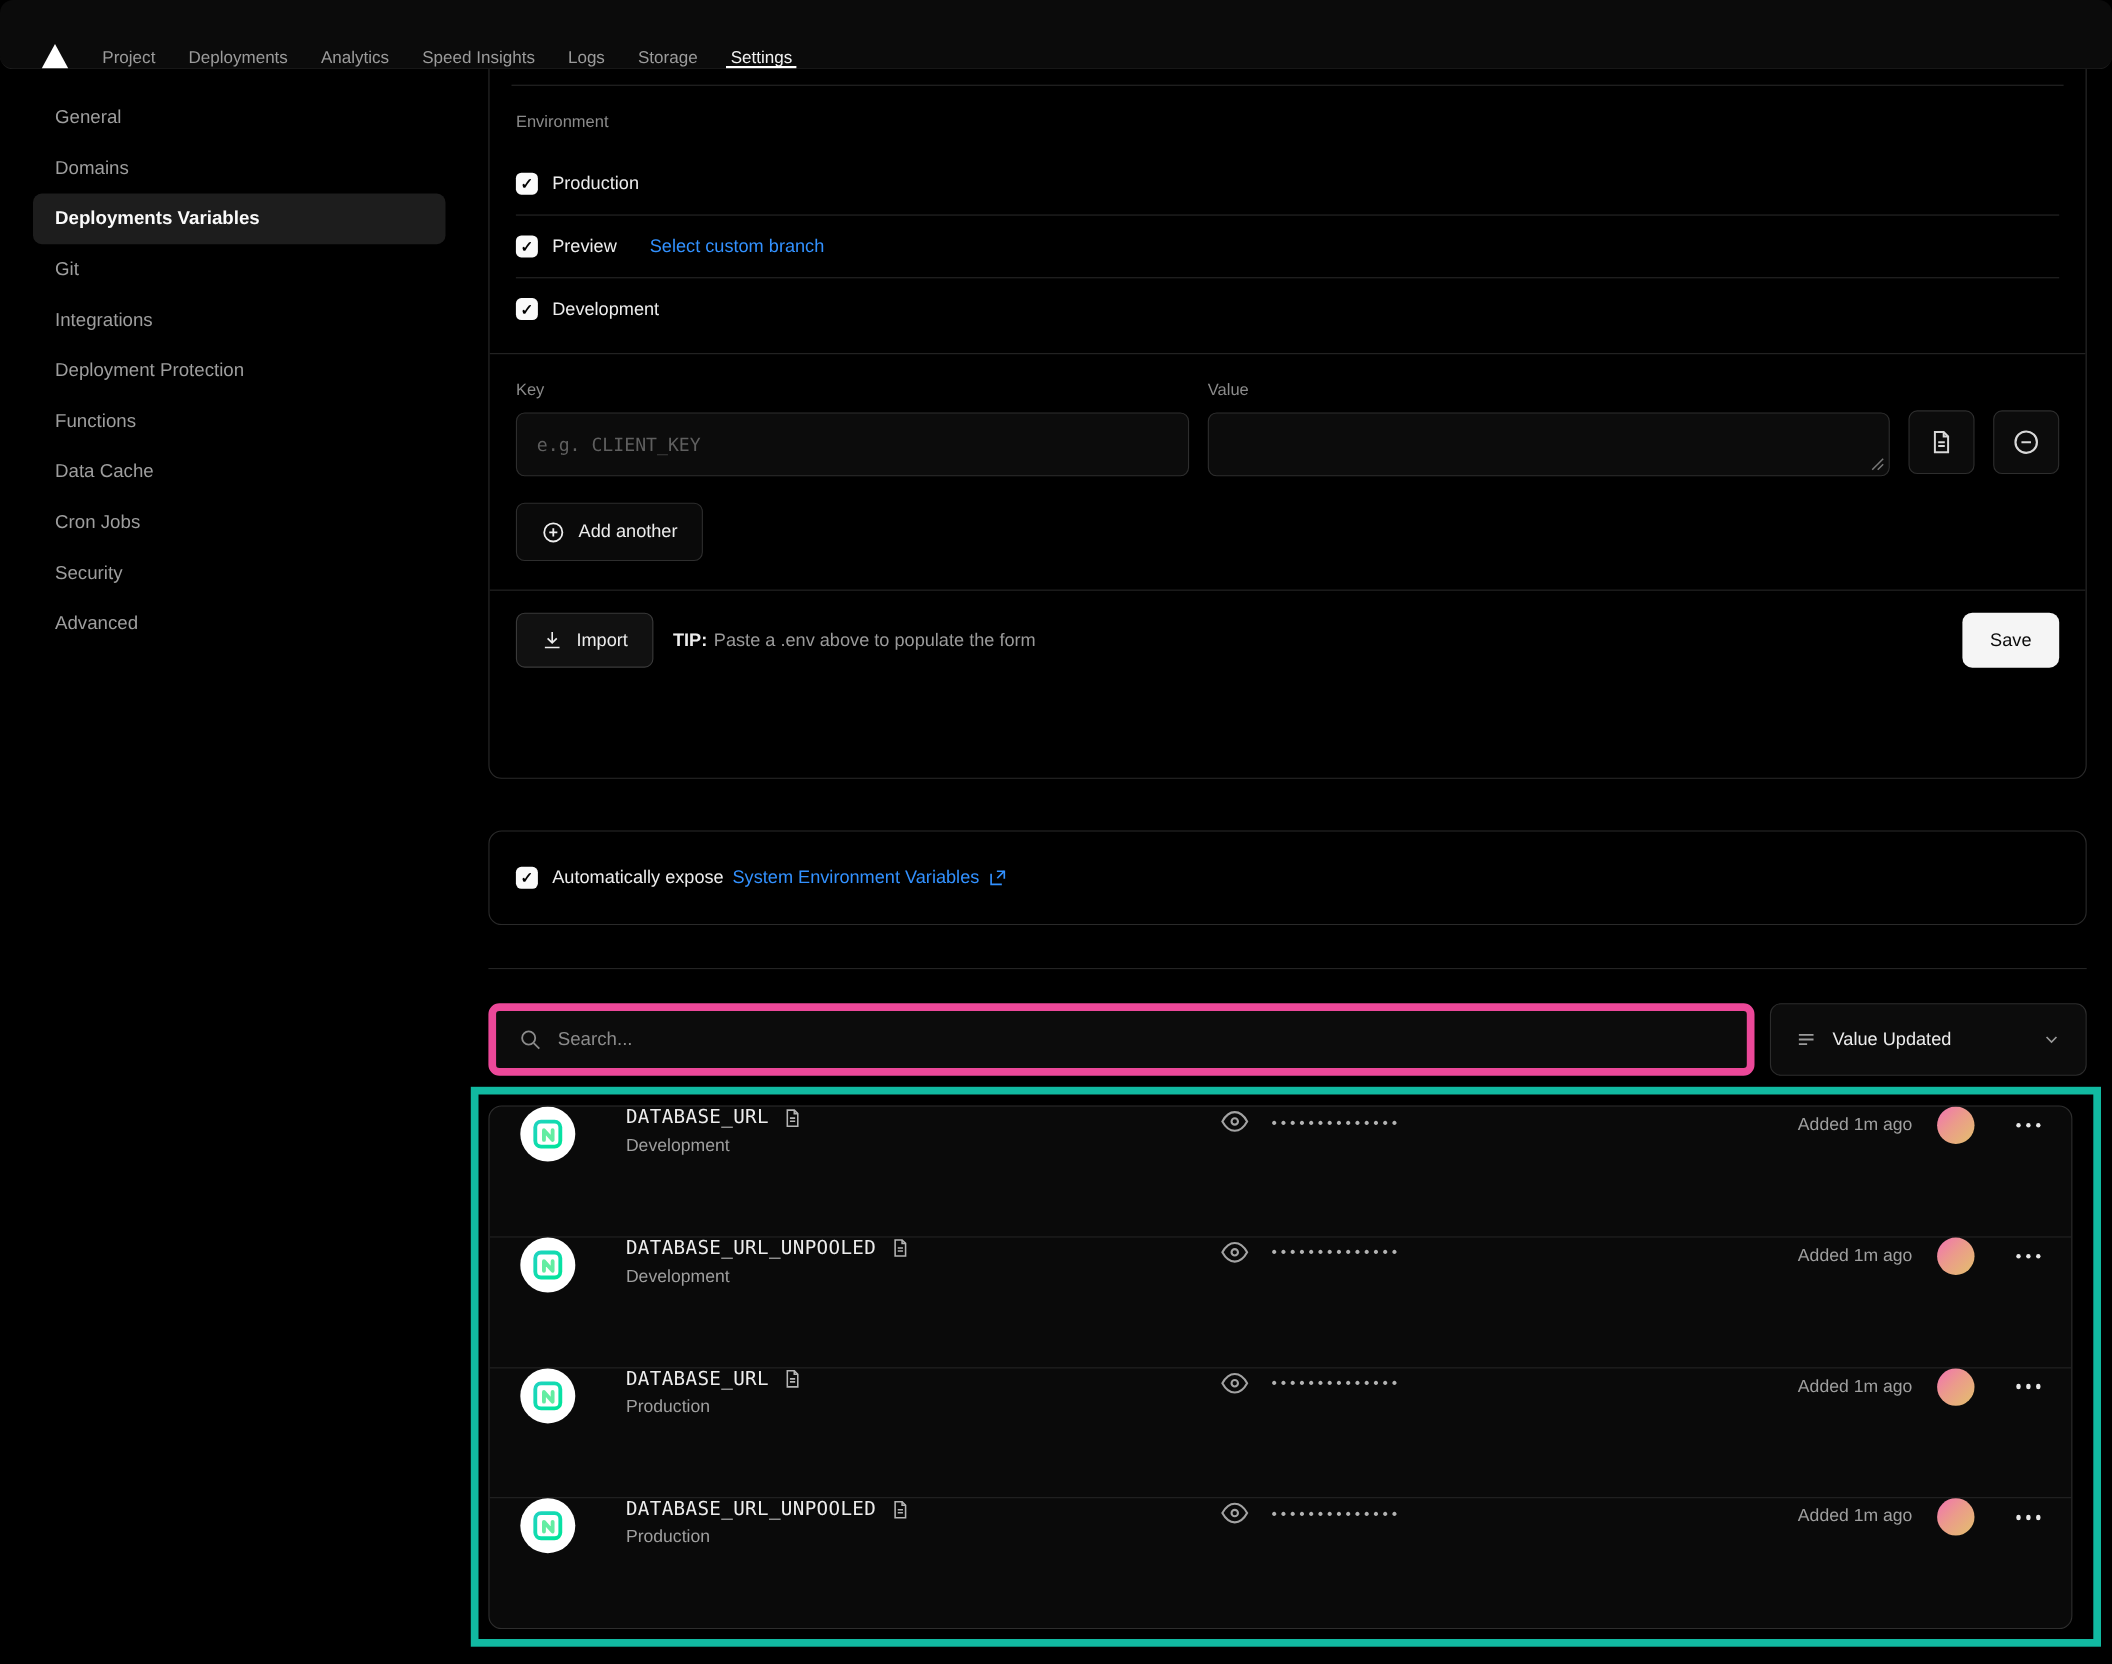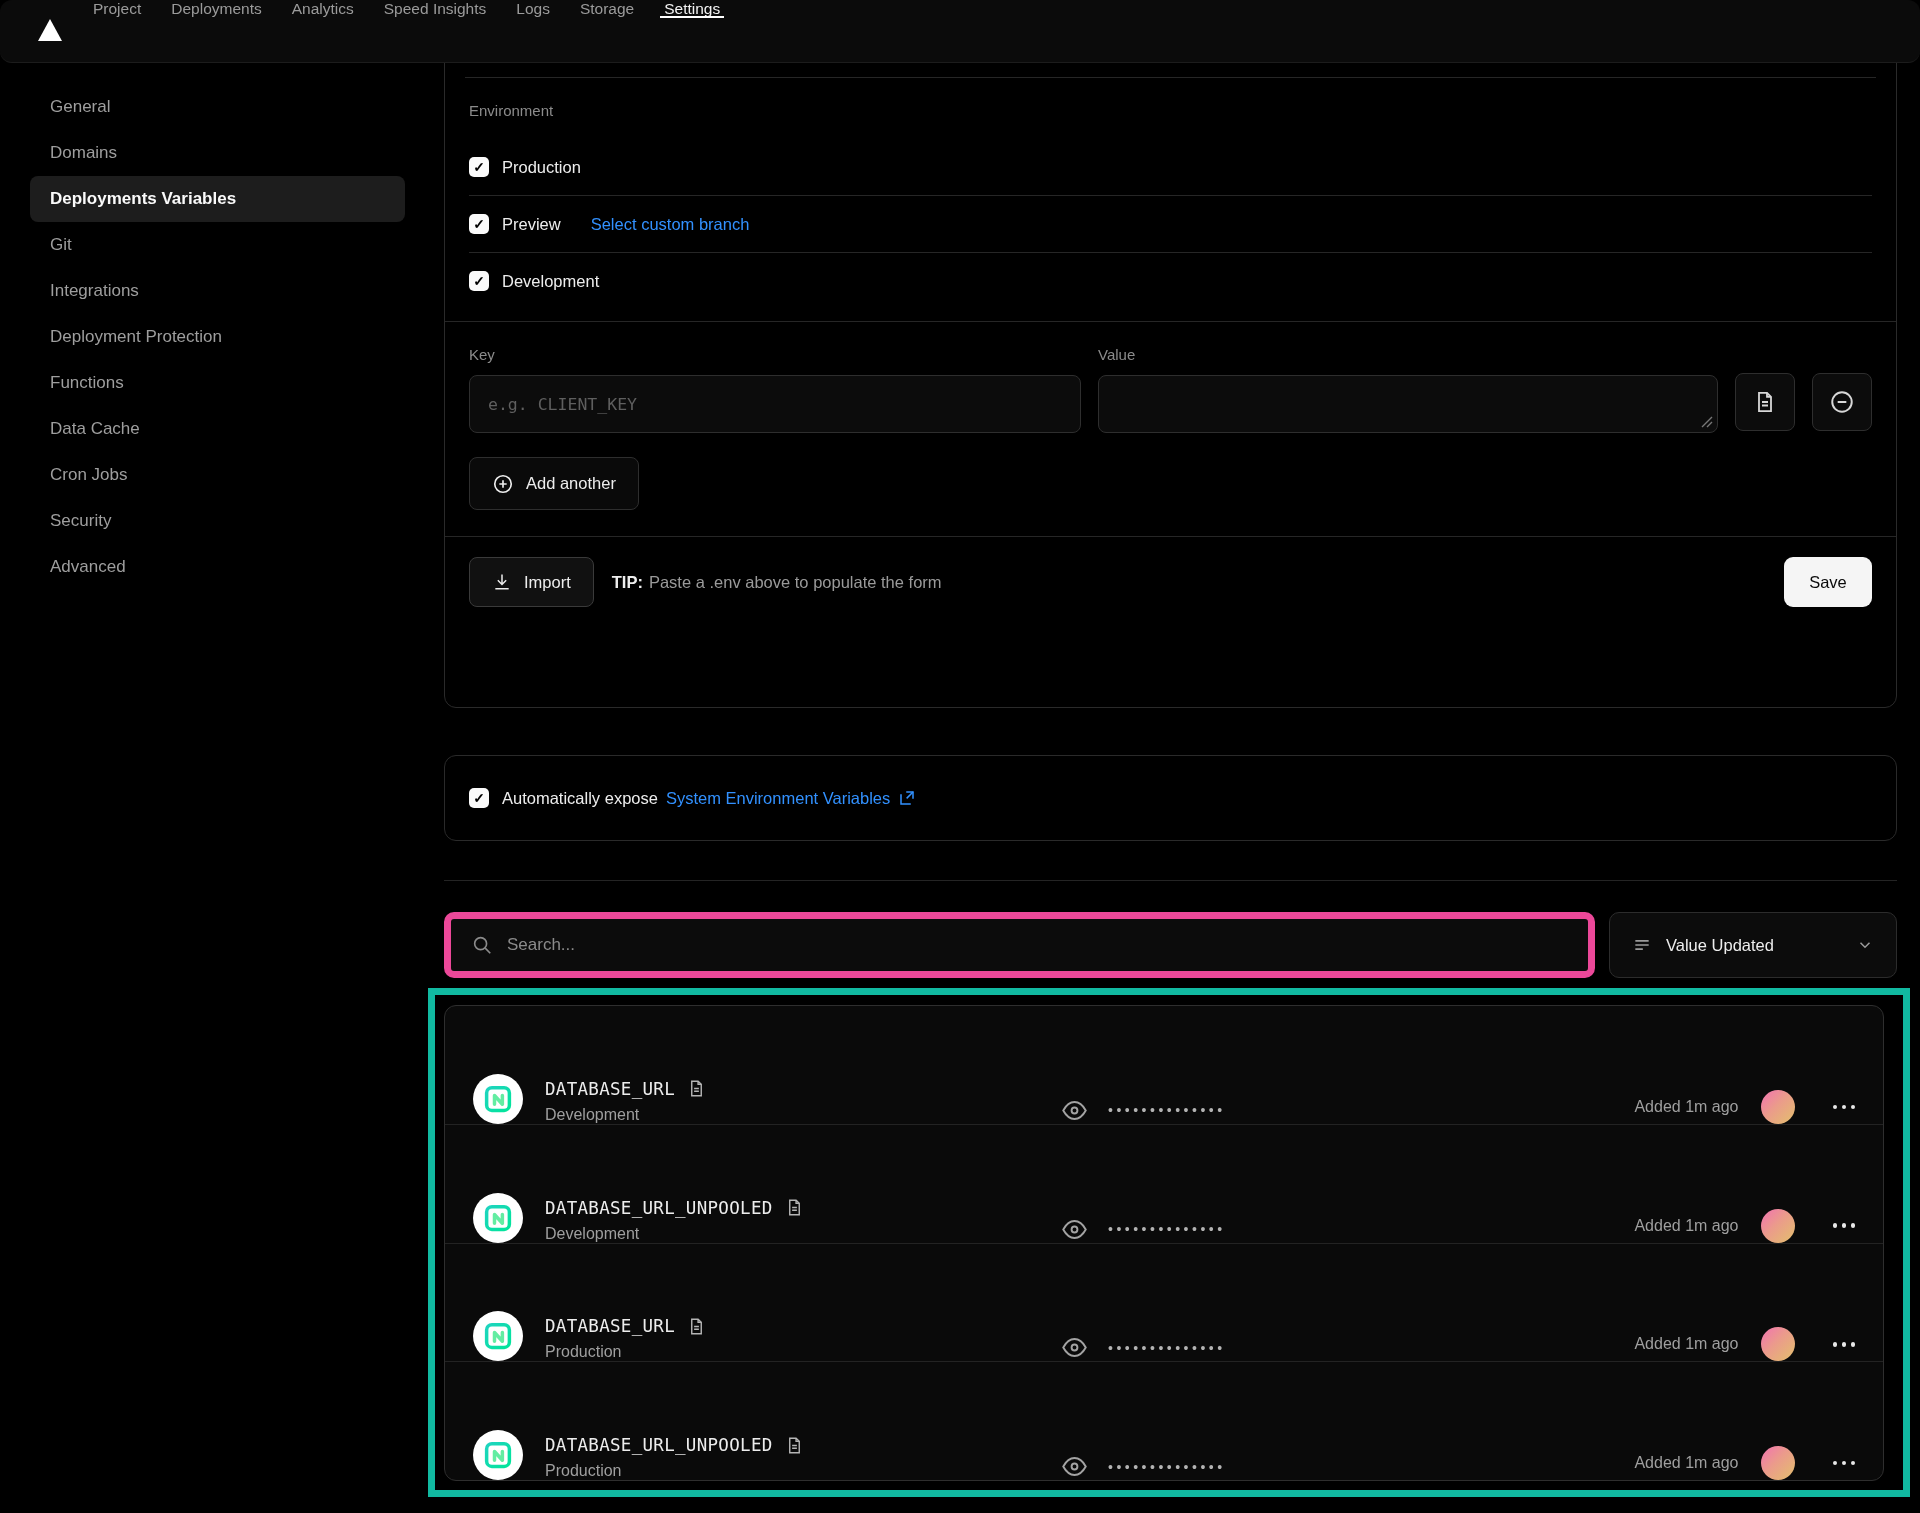--- a/index.html
+++ b/index.html
@@ -3,21 +3,21 @@
 <meta charset="utf-8">
 <style>
   * { margin:0; padding:0; box-sizing:border-box; }
   html,body { background:#000; }
   body { width:1920px; height:1513px; position:relative; overflow:hidden;
          font-family:"Liberation Sans", sans-serif; color:#ededed; }
 
   
   .nav { position:absolute; top:0; left:0; width:1920px; height:63px;
          background:#0b0b0b; border-bottom:1px solid rgba(255,255,255,0.07);
-         display:flex; align-items:flex-start; z-index:50;border-radius:12px; }
+         display:flex; align-items:flex-end; z-index:50;border-radius:12px; }
   .nav-logo { width:24px; height:22px; margin:19px 16px 0 38px;
               border-left:12px solid transparent; border-right:12px solid transparent;
               border-bottom:22px solid #fff; }
   .nav-item { position:relative; display:flex; align-items:center;
               padding:0 15px; font-size:15.5px; color:#9b9b9b; cursor:pointer; }
   .nav-item.active { color:#f2f2f2; }
   .nav-item.active::after { content:""; position:absolute; left:11px; right:11px;
               bottom:0; height:2.5px; background:#fff; }
 
   
@@ -100,21 +100,21 @@
   .dd-env { width:378px; }
   .dd-sort { width:288px; }
   .dd-chevron { margin-left:auto; color:#9b9b9b; }
 
   
   .highlight { position:absolute; left:-16px; top:988px; width:1482px; height:509px;
                border:7px solid #11b9a1; }
   .list-card { position:absolute; left:0; top:1005px; width:1440px; height:476px;
                background:#0a0a0a; border:1px solid #2e2e2e; border-radius:12px;
                display:flex; flex-direction:column; overflow:hidden; }
-  .var-row { flex:1; display:flex; align-items:flex-end; padding:0 28px; }
+  .var-row { flex:1; display:flex; align-items:flex-start; padding:0 28px;gap:24px; }
   .var-row + .var-row { border-top:1px solid #232323; }
   .neon-avatar { width:50px; height:50px; border-radius:50%; background:#fff;
                display:flex; align-items:center; justify-content:center; flex:0 0 auto; }
   .name-block { margin-left:22px; width:516px; }
   .name-line { display:flex; align-items:center; gap:12px; }
   .var-name { font-family:"DejaVu Sans Mono", monospace; font-size:17.5px;
               color:#ededed; letter-spacing:0.3px; }
   .file-ic { color:#b5b5b5; display:flex; }
   .var-env { font-size:16px; color:#9f9f9f; margin-top:7px; }
   .mid-group { display:flex; align-items:center; gap:20px; color:#a3a3a3; }

